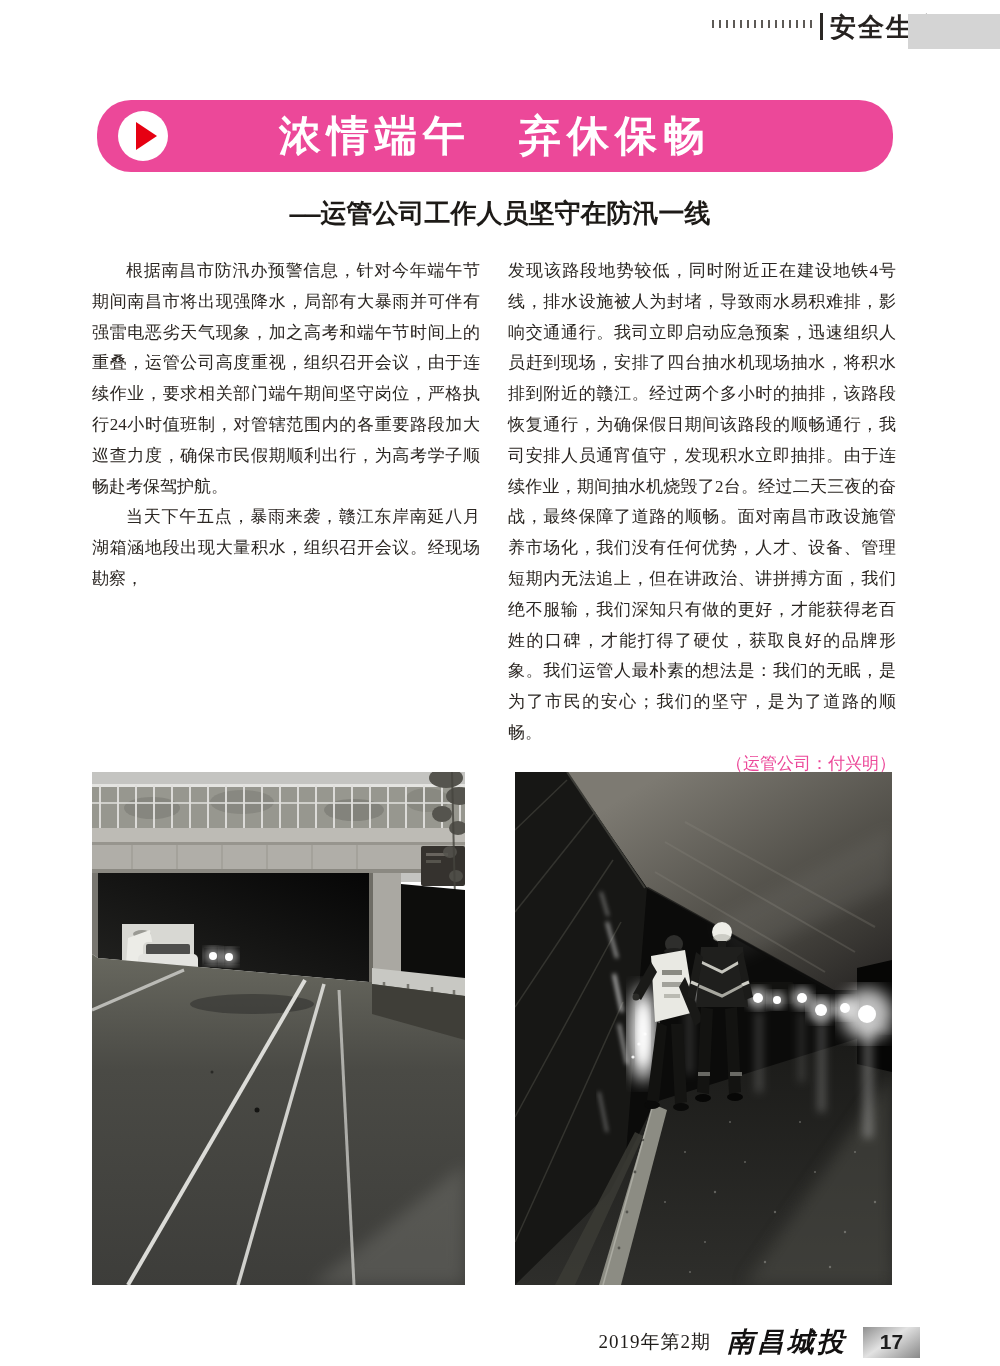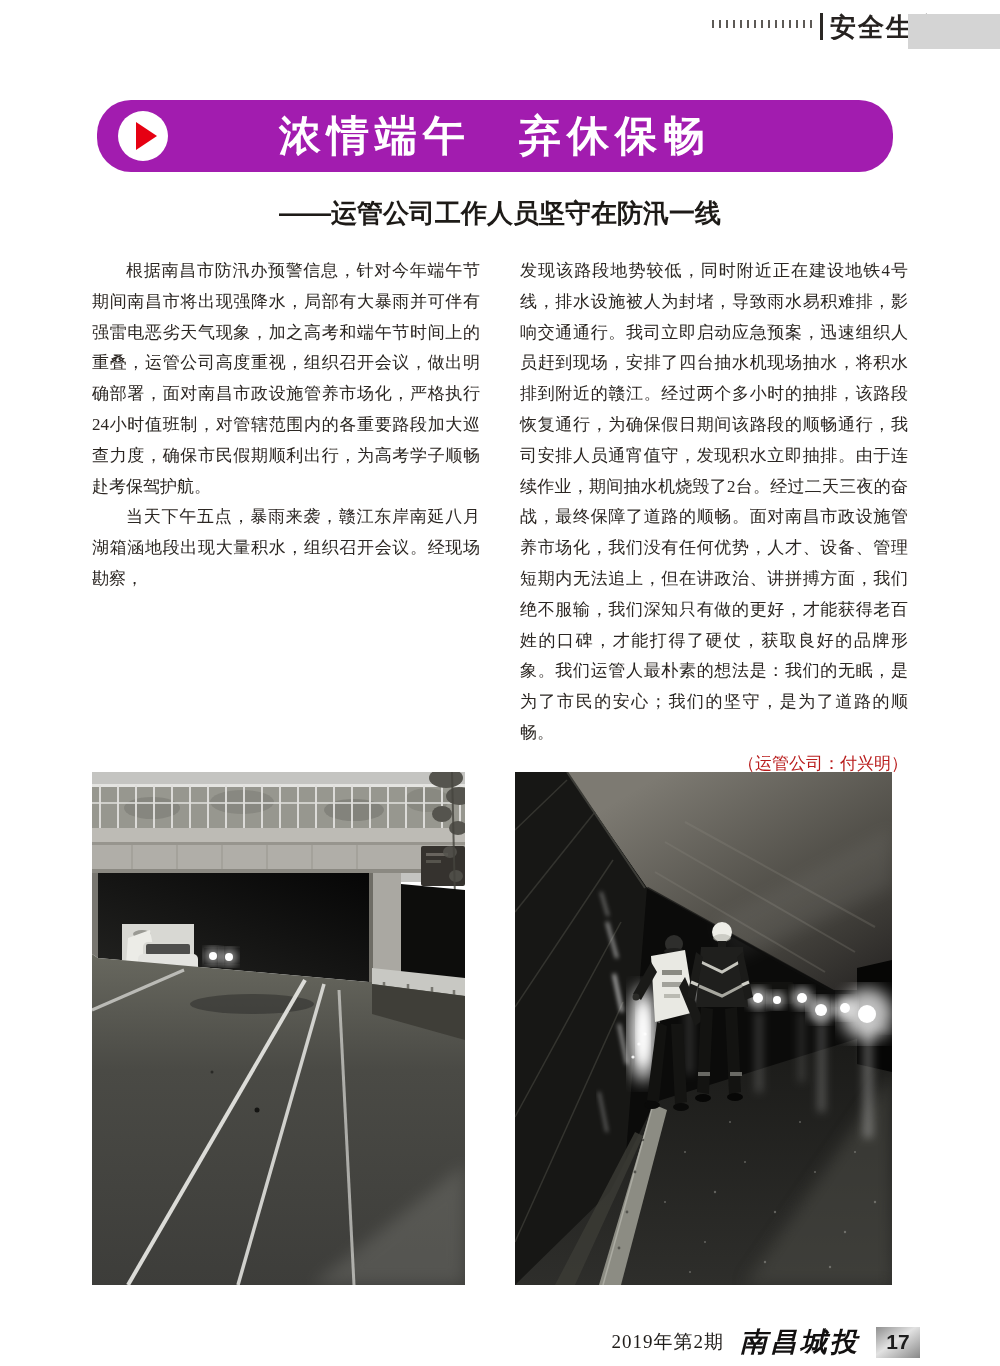--- a/index.html
+++ b/index.html
@@ -9,52 +9,52 @@
   
   .hdr-ticks{position:absolute;left:712px;top:20px;width:104px;height:8px;
     background:repeating-linear-gradient(90deg,#5d5a56 0 2px,transparent 2px 7px);}
   .hdr-sep{position:absolute;left:820px;top:13px;width:2.5px;height:27px;background:#2a2724;}
   .hdr-label{position:absolute;left:830px;top:10px;font-family:"Liberation Sans","DejaVu Sans",sans-serif;
     font-weight:bold;font-size:26px;letter-spacing:2px;color:#262220;}
   .hdr-graybox{position:absolute;left:908px;top:14px;width:92px;height:35px;background:#d4d4d4;}
 
   
   .banner{position:absolute;left:97px;top:100px;width:796px;height:72px;border-radius:34px;
-    background:#a21caf;}
+    background:#ec4899;}
   .banner-circle{position:absolute;left:21px;top:11px;width:50px;height:50px;border-radius:50%;background:#ffffff;}
   .banner-triangle{position:absolute;left:18px;top:11px;width:0;height:0;
     border-top:14px solid transparent;border-bottom:14px solid transparent;border-left:21px solid #e60012;}
   .banner-title{position:absolute;left:0;top:0;width:100%;height:72px;line-height:72px;text-align:center;
     font-family:"Liberation Sans","DejaVu Sans",sans-serif;font-weight:bold;font-size:42px;
     letter-spacing:6px;color:#ffffff;}
 
   
   .subtitle{position:absolute;left:0;top:196px;width:1000px;text-align:center;
-    font-family:Liberation Sans, sans-serif;font-weight:bold;font-size:26px;color:#1d1a17;}
+    font-family:Liberation Mono, monospace;font-weight:bold;font-size:26px;color:#1d1a17;}
 
   
   .col{position:absolute;top:256px;width:388px;font-size:17px;line-height:30.8px;
     color:#2b2622;text-align:justify;}
   .col-left{left:92px;}
-  .col-right{left:520px;}
+  .col-right{left:508px;}
   .col p{margin:0;text-indent:2em;}
   .col p.no-indent{text-indent:0;}
-  .attribution{margin:0;text-indent:0;text-align:right;color:#b91c1c;}
+  .attribution{margin:0;text-indent:0;text-align:right;color:#ec4899;}
 
   
   .photo{position:absolute;overflow:hidden;}
   .photo-left{left:92px;top:772px;width:373px;height:513px;}
   .photo-right{left:515px;top:772px;width:377px;height:513px;}
   .photo svg{display:block;width:100%;height:100%;}
 
   
   .footer{position:absolute;right:80px;top:1326px;height:32px;display:flex;align-items:center;gap:16px;}
   .footer-issue{font-size:19px;color:#1f1c19;letter-spacing:1px;}
   .footer-brand{font-size:27px;font-weight:bold;font-style:italic;color:#121010;letter-spacing:3px;}
-  .footer-page{width:44px;height:31px;display:flex;align-items:center;justify-content:center;
+  .footer-page{width:57px;height:31px;display:flex;align-items:center;justify-content:center;
     background:linear-gradient(145deg,#8f8f8f 0%,#e2e2e2 45%,#888888 100%);
     font-family:"Liberation Sans","DejaVu Sans",sans-serif;font-weight:bold;font-size:21px;color:#1d1d1d;}
 </style>
 </head>
 <body>
 
 <div class="page">
 
   <div class="hdr-ticks"></div>
   <div class="hdr-sep"></div>
@@ -64,21 +64,21 @@
   <div class="banner">
     <div class="banner-circle">
       <div class="banner-triangle"></div>
     </div>
     <div class="banner-title">浓情端午　弃休保畅</div>
   </div>
 
   <div class="subtitle">——运管公司工作人员坚守在防汛一线</div>
 
   <div class="col col-left">
-    <p>根据南昌市防汛办预警信息，针对今年端午节期间南昌市将出现强降水，局部有大暴雨并可伴有强雷电恶劣天气现象，加之高考和端午节时间上的重叠，运管公司高度重视，组织召开会议，做出明确部署，面对南昌市政设施管养市场化，严格执行24小时值班制，对管辖范围内的各重要路段加大巡查力度，确保市民假期顺利出行，为高考学子顺畅赴考保驾护航。</p>
+    <p>根据南昌市防汛办预警信息，针对今年端午节期间南昌市将出现强降水，局部有大暴雨并可伴有强雷电恶劣天气现象，加之高考和端午节时间上的重叠，运管公司高度重视，组织召开会议，由于连续作业，要求相关部门端午期间坚守岗位，严格执行24小时值班制，对管辖范围内的各重要路段加大巡查力度，确保市民假期顺利出行，为高考学子顺畅赴考保驾护航。</p>
     <p>当天下午五点，暴雨来袭，赣江东岸南延八月湖箱涵地段出现大量积水，组织召开会议。经现场勘察，</p>
   </div>
   <div class="col col-right">
     <p class="no-indent">发现该路段地势较低，同时附近正在建设地铁4号线，排水设施被人为封堵，导致雨水易积难排，影响交通通行。我司立即启动应急预案，迅速组织人员赶到现场，安排了四台抽水机现场抽水，将积水排到附近的赣江。经过两个多小时的抽排，该路段恢复通行，为确保假日期间该路段的顺畅通行，我司安排人员通宵值守，发现积水立即抽排。由于连续作业，期间抽水机烧毁了2台。经过二天三夜的奋战，最终保障了道路的顺畅。面对南昌市政设施管养市场化，我们没有任何优势，人才、设备、管理短期内无法追上，但在讲政治、讲拼搏方面，我们绝不服输，我们深知只有做的更好，才能获得老百姓的口碑，才能打得了硬仗，获取良好的品牌形象。我们运管人最朴素的想法是：我们的无眠，是为了市民的安心；我们的坚守，是为了道路的顺畅。</p>
     <p class="attribution">（运管公司：付兴明）</p>
   </div>
 
   <figure class="photo photo-left" style="margin:0">
     <svg viewBox="0 0 373 513" preserveAspectRatio="none">
       <defs>

